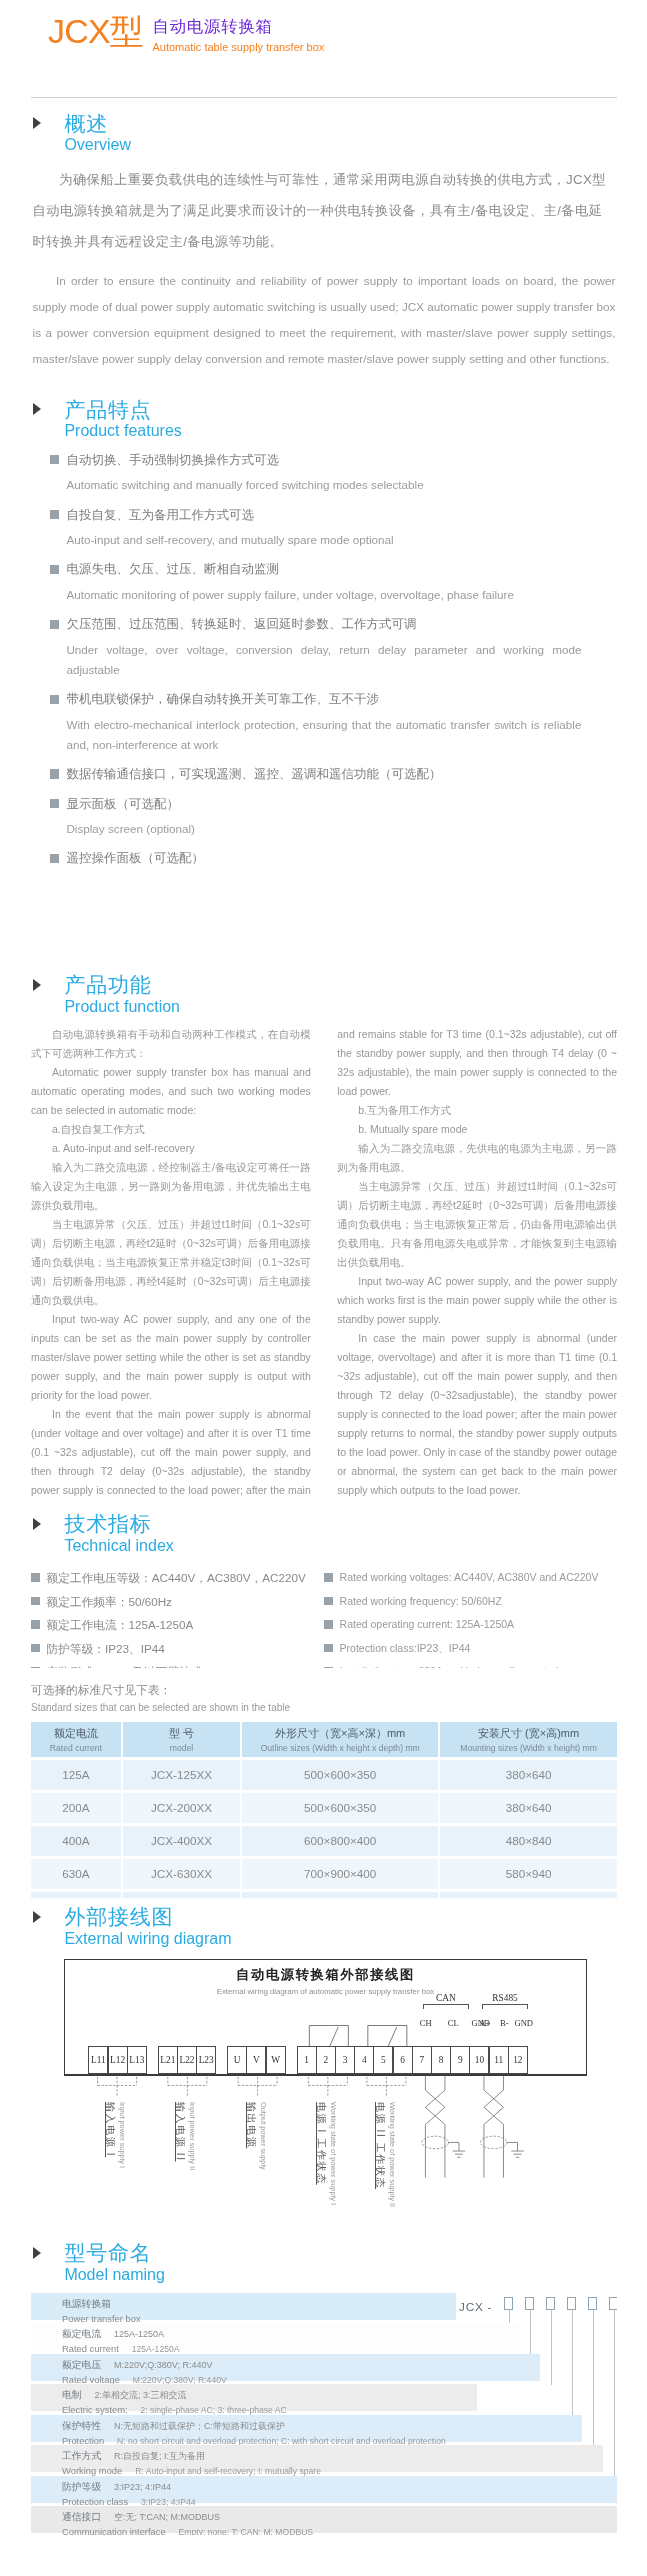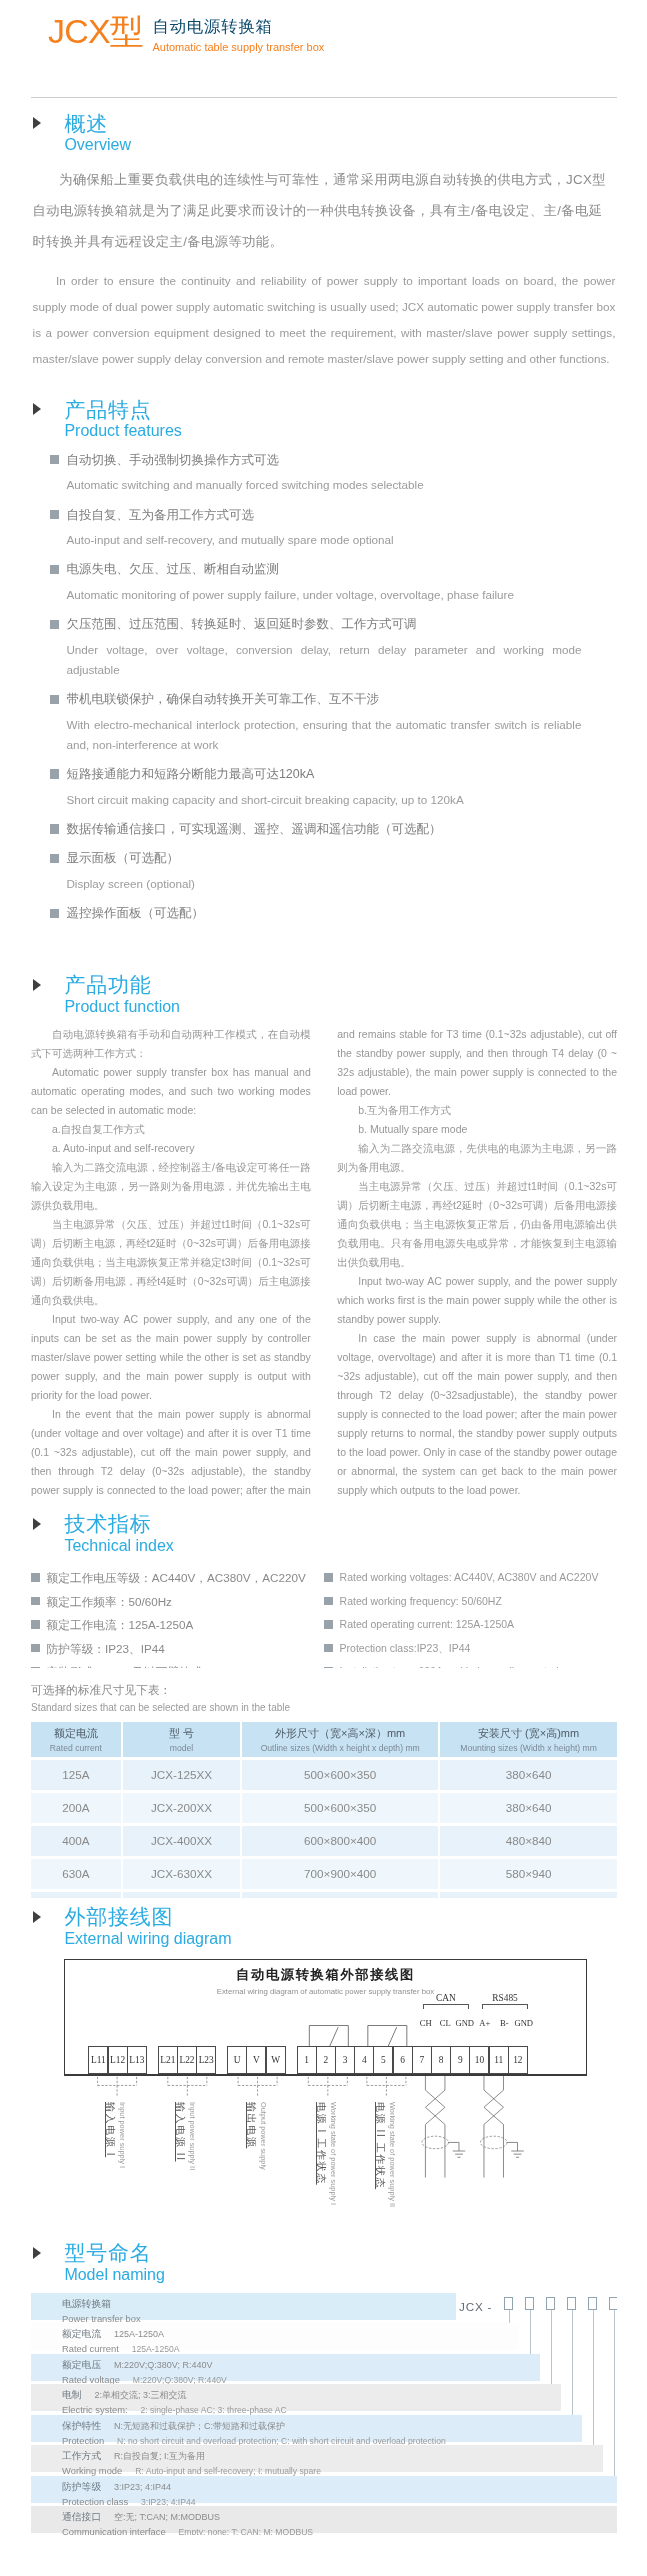--- a/index.html
+++ b/index.html
@@ -4,21 +4,21 @@
 <style>
   html,body{margin:0;padding:0;}
   body{width:648px;height:2576px;overflow:hidden;background:#fff;
        font-family:"Liberation Sans",sans-serif;-webkit-font-smoothing:antialiased;}
   .page{padding:0 31px;}
 
   
   .hdr{display:flex;align-items:flex-start;padding:14px 0 0 17px;}
   .model{font-size:34px;line-height:1.05;color:#f5811e;letter-spacing:-0.8px;}
   .hsub{margin:2.3px 0 0 9.4px;}
-  .hcn{font-size:16.4px;color:#0c4a6e;letter-spacing:0.8px;}
+  .hcn{font-size:16.4px;color:#6d28d9;letter-spacing:0.8px;}
   .hen{font-size:11px;color:#f5811e;margin-top:2.3px;}
   hr.rule{border:none;border-top:0.8px solid #ccc;margin:44px 0 0 0;}
 
   
   section{box-sizing:border-box;overflow:hidden;}
   .sec-overview{height:289px;padding-top:14px;}
   .sec-features{height:574px;padding-top:11px;}
   .sec-function{height:539px;padding-top:12.5px;}
   .sec-tech{height:168px;padding-top:12.5px;}
   .sec-sizes{height:230px;padding-top:4.7px;}
@@ -73,21 +73,21 @@
   .wsub{text-align:center;font-size:7.8px;color:#909090;margin-top:2.3px;}
   .wsvg1{position:absolute;left:0;top:0;}
   .wl{stroke:#555;stroke-width:1;fill:none;}
   .brk{position:absolute;top:44px;height:3.9px;border-top:0.8px solid #555;border-left:0.8px solid #555;border-right:0.8px solid #555;}
   .brk-can{left:358px;width:44px;}
   .brk-485{left:417px;width:44px;}
   .brklbl{position:absolute;left:0;right:0;top:-11.7px;text-align:center;
           font-family:"Liberation Serif",serif;font-size:9.4px;color:#333;}
   .pins{position:absolute;top:58px;display:flex;font-family:"Liberation Serif",serif;font-size:8.6px;color:#333;}
   .pins span{width:19.5px;text-align:center;}
-  .pins-can{left:351px;}
+  .pins-can{left:351px;gap:8px;}
   .pins-485{left:410px;}
   .terms{position:absolute;left:23.4px;bottom:0;display:flex;}
   .terms .t{width:20px;height:28px;border:0.8px solid #4a4a4a;box-sizing:border-box;margin-left:-0.8px;
             display:flex;align-items:center;justify-content:center;background:#fff;
             font-family:"Liberation Serif",serif;font-size:9.4px;color:#333;}
   .terms .t:nth-of-type(1){margin-left:0;}
   .terms .t:nth-of-type(4),.terms .t:nth-of-type(7),.terms .t:nth-of-type(10){margin-left:11px;}
   .wsvg2{position:absolute;left:0;top:117px;}
   .dsh{stroke:#808080;stroke-width:1;fill:none;stroke-dasharray:3,2;}
   .sld{stroke:#6a6a6a;stroke-width:1;fill:none;}
@@ -100,21 +100,21 @@
   .vlabel:nth-of-type(5){left:333px;}
   .v-en{font-size:7.4px;color:#9a9a9a;white-space:nowrap;}
   .v-cn{font-size:10px;color:#555;margin-top:0.8px;text-decoration:underline;letter-spacing:1.6px;white-space:nowrap;}
 
   
   .nm-wrap{position:relative;width:609px;height:242px;margin-top:9.4px;}
   .nrow{position:absolute;left:0;height:27px;box-sizing:border-box;padding:2.3px 0 0 31px;}
   .nrow:nth-of-type(1){top:0;width:425px;background:#d9edf8;}
   .nrow:nth-of-type(2){top:30px;width:488px;background:#fdfdfd;}
   .nrow:nth-of-type(3){top:61px;width:509px;background:#dcedf9;}
-  .nrow:nth-of-type(4){top:91px;width:530px;background:#ececec;}
+  .nrow:nth-of-type(4){top:91px;width:446px;background:#ececec;}
   .nrow:nth-of-type(5){top:122px;width:551px;background:#dcedf9;}
   .nrow:nth-of-type(6){top:152px;width:572px;background:#ececec;}
   .nrow:nth-of-type(7){top:183px;width:593px;background:#dcedf9;}
   .nrow:nth-of-type(8){top:213px;width:609px;background:#e9e9e9;}
   .nl{font-size:9.8px;color:#6f7b84;margin-right:9.4px;}
   .nv{font-size:9px;color:#8b8b8b;}
   .l2 .nl{font-size:9.4px;color:#8b8b8b;}
   .l2 .nv{font-size:8.6px;color:#9a9a9a;}
   .nprefix{position:absolute;left:428px;top:6.2px;font-size:11.7px;color:#5f6b74;letter-spacing:0.8px;}
   .nbox{position:absolute;top:3.9px;width:9.4px;height:12.5px;border:0.8px solid #8fa3b0;box-sizing:border-box;background:#fff;}
@@ -194,27 +194,20 @@
         </div>
 
         <div class="feat">
           <div class="fcn">
             <span class="sq"></span>
             <span>带机电联锁保护，确保自动转换开关可靠工作、互不干涉</span>
           </div>
           <div class="fen">With electro-mechanical interlock protection, ensuring that the automatic transfer switch is reliable and, non-interference at work</div>
         </div>
 
-        <div class="feat">
-          <div class="fcn">
-            <span class="sq"></span>
-            <span>短路接通能力和短路分断能力最高可达120kA</span>
-          </div>
-          <div class="fen">Short circuit making capacity and short-circuit breaking capacity, up to 120kA</div>
-        </div>
 
         <div class="feat">
           <div class="fcn">
             <span class="sq"></span>
             <span>数据传输通信接口，可实现遥测、遥控、遥调和遥信功能（可选配）</span>
           </div>
         </div>
 
         <div class="feat">
           <div class="fcn">

